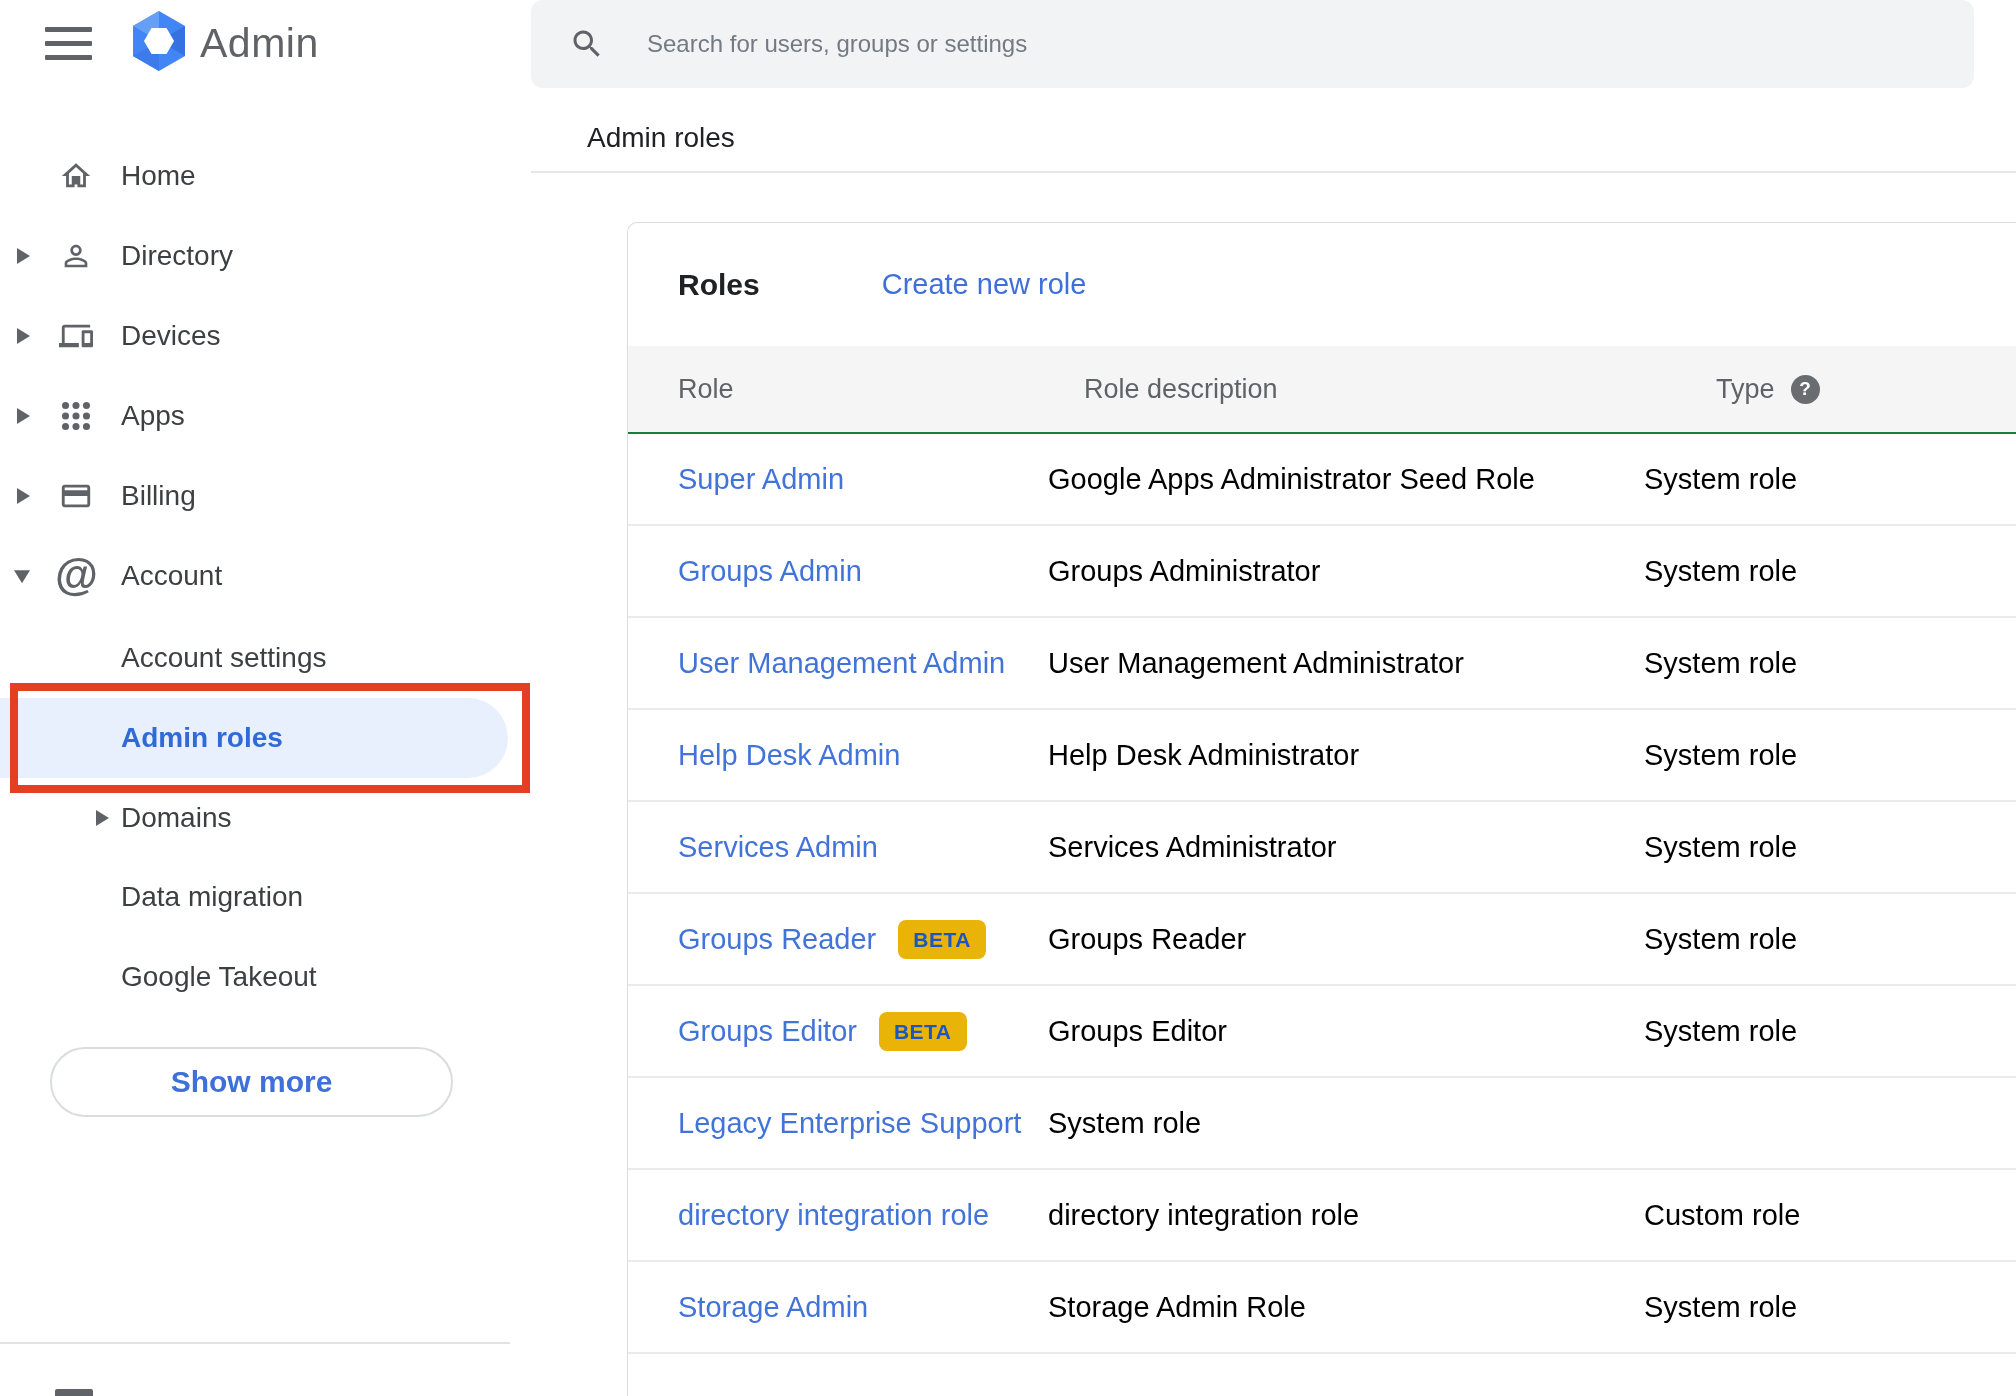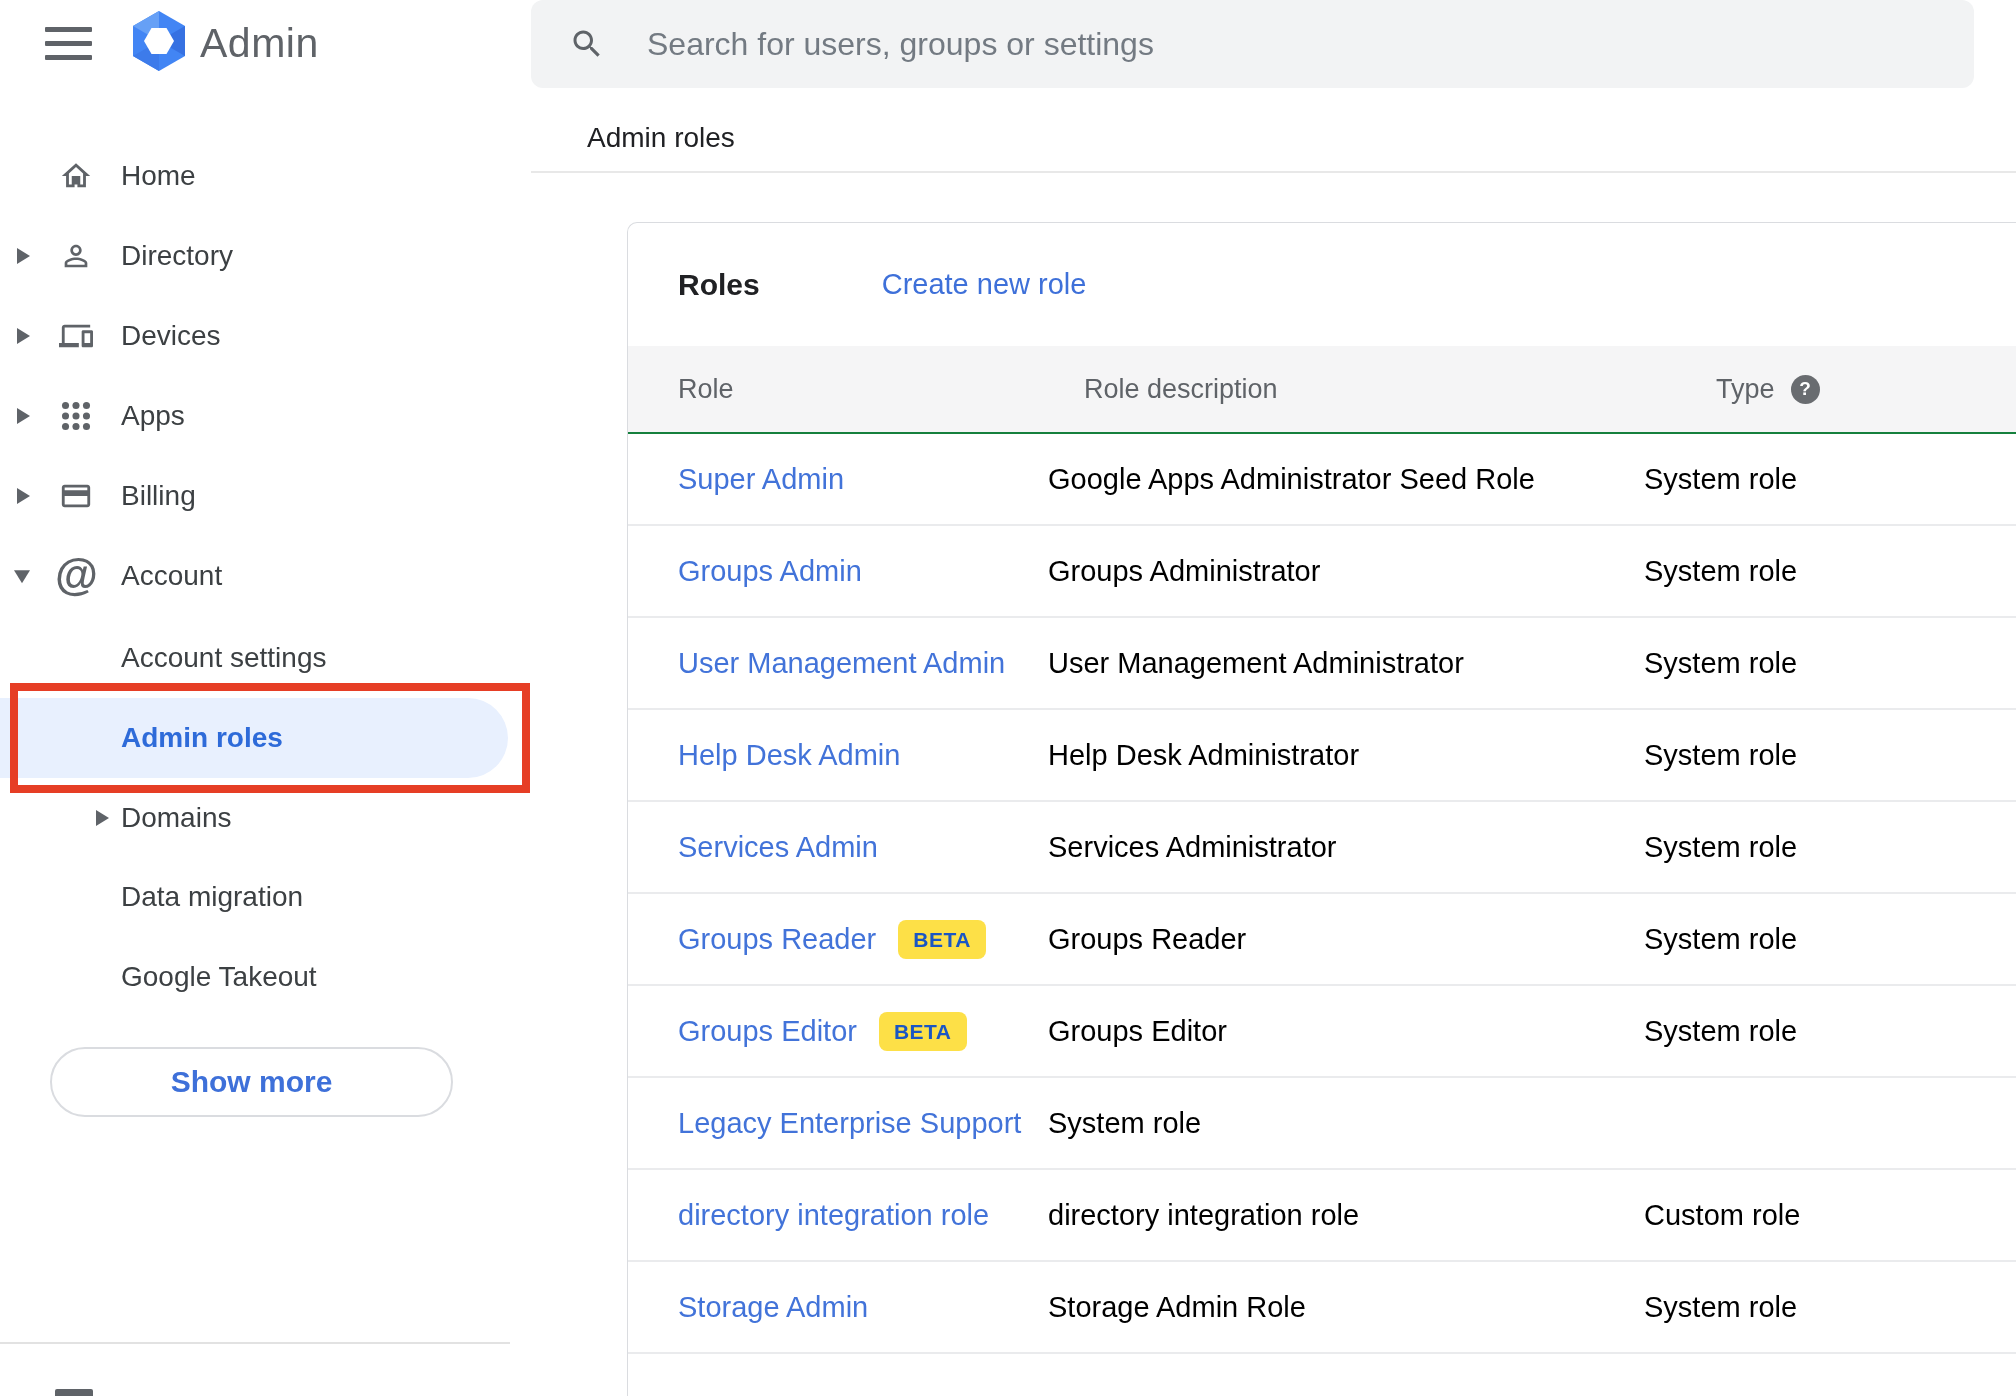--- a/index.html
+++ b/index.html
@@ -43,21 +43,21 @@
                font-size:30px; font-weight:700; color:#3e70d9; cursor:pointer; }
 
   .sb-bottom-divider { position:absolute; left:0; top:1342px; width:510px; height:2px; background:#e2e2e2; }
   .sb-peek { position:absolute; left:55px; top:1389px; width:38px; height:7px; background:#5f6368; border-radius:2px 2px 0 0; }
 
   
   .searchbar { position:absolute; left:531px; top:0; width:1443px; height:88px; background:#f2f3f4;
                border-radius:12px; display:flex; align-items:center; }
   .searchbar svg { margin-left:38px; flex:0 0 auto; }
   .search-input { border:none; background:transparent; outline:none; margin-left:42px; width:1280px;
-                  font-family:"Liberation Sans", sans-serif; font-size:32px; color:#0f172a; }
+                  font-family:"Liberation Sans", sans-serif; font-size:24px; color:#0f172a; }
   .search-input::placeholder { color:#737a82; opacity:1; }
 
   .breadcrumb { position:absolute; left:587px; top:121px; font-size:28px; line-height:34px; color:#202124; }
   .top-divider { position:absolute; left:531px; top:171px; width:1485px; height:2px; background:#e8e8e8; }
 
   .card { position:absolute; left:627px; top:222px; width:1389px; height:1174px; background:#fff;
           border:1px solid #dadce0; border-right:none; border-bottom:none; border-top-left-radius:10px; overflow:hidden; }
   .card-header { height:123px; display:flex; align-items:center; padding-left:50px; gap:78px; }
   .card-title { font-size:30px; font-weight:700; color:#202124; }
   .create-link { font-size:29px; color:#3e70d9; cursor:pointer;margin-left:44px; }
@@ -66,21 +66,21 @@
            align-items:center; padding-left:50px; border-bottom:2px solid #15803d;
            font-size:27px; color:#5f6368;gap:36px; }
   .type-head { display:flex; align-items:center; gap:16px; }
   .help-icon { width:29px; height:29px; border-radius:50%; background:#696c70; color:#fff; font-size:19px;
                font-weight:700; display:flex; align-items:center; justify-content:center; cursor:pointer; }
 
   .trow { height:92px; display:grid; grid-template-columns:370px 596px 1fr; align-items:center;
           padding-left:50px; border-bottom:2px solid #eaebed; font-size:29px; }
   .role-cell { display:flex; align-items:center; }
   .role-link { color:#4273d9; cursor:pointer; white-space:nowrap; }
-  .beta-badge { margin-left:22px; background:#fde047; color:#1a56c4; font-size:21px; font-weight:700;
+  .beta-badge { margin-left:22px; background:#eab308; color:#1a56c4; font-size:21px; font-weight:700;
                 letter-spacing:0.5px; padding:9px 15px; border-radius:8px; line-height:1; }
   .desc-cell, .type-cell { color:#000000; }
 </style>
 </head>
 <body>
 
 <div class="screen">
 
   <div class="sidebar">
 

